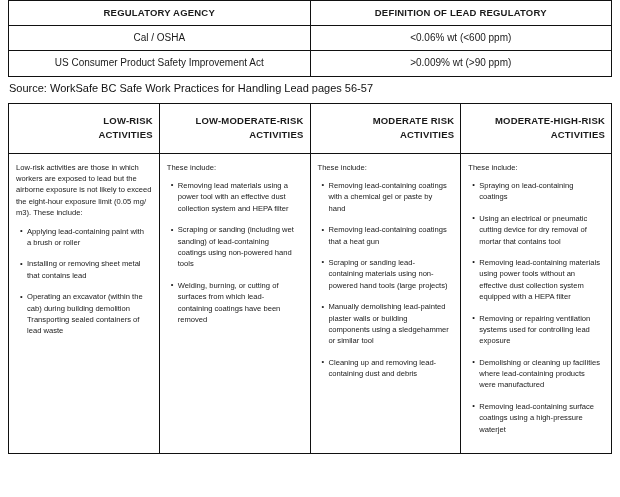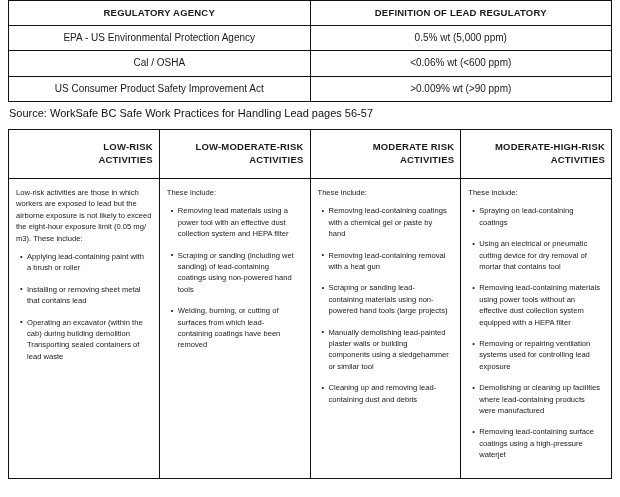--- a/index.html
+++ b/index.html
@@ -107,24 +107,20 @@
 
   <table class="t1">
     <thead>
       <tr>
         <th>REGULATORY AGENCY</th>
         <th>DEFINITION OF LEAD REGULATORY</th>
       </tr>
     </thead>
     <tbody>
       <tr>
-        <td>EPA - US Environmental Protection Agency</td>
-        <td>0.5% wt (5,000 ppm)</td>
-      </tr>
-      <tr>
         <td>Cal / OSHA</td>
         <td>&lt;0.06% wt (&lt;600 ppm)</td>
       </tr>
       <tr>
         <td>US Consumer Product Safety Improvement Act</td>
         <td>&gt;0.009% wt (&gt;90 ppm)</td>
       </tr>
     </tbody>
   </table>
 
@@ -166,21 +162,21 @@
           <ul class="bul">
             <li>Removing lead materials using a power tool with an effective dust collection system and HEPA filter</li>
             <li>Scraping or sanding (including wet sanding) of lead-containing coatings using non-powered hand tools</li>
             <li>Welding, burning, or cutting of surfaces from which lead- containing coatings have been removed</li>
           </ul>
         </td>
         <td>
           <p class="intro">These include:</p>
           <ul class="bul">
             <li>Removing lead-containing coatings with a chemical gel or paste by hand</li>
-            <li>Removing lead-containing removal with a heat gun</li>
+            <li>Removing lead-containing coatings that a heat gun</li>
             <li>Scraping or sanding lead-containing materials using non-powered hand tools (large projects)</li>
             <li>Manually demolishing lead-painted plaster walls or building components using a sledgehammer or similar tool</li>
             <li>Cleaning up and removing lead-containing dust and debris</li>
           </ul>
         </td>
         <td>
           <p class="intro">These include:</p>
           <ul class="bul">
             <li>Spraying on lead-containing coatings</li>
             <li>Using an electrical or pneumatic cutting device for dry removal of mortar that contains tool</li>

